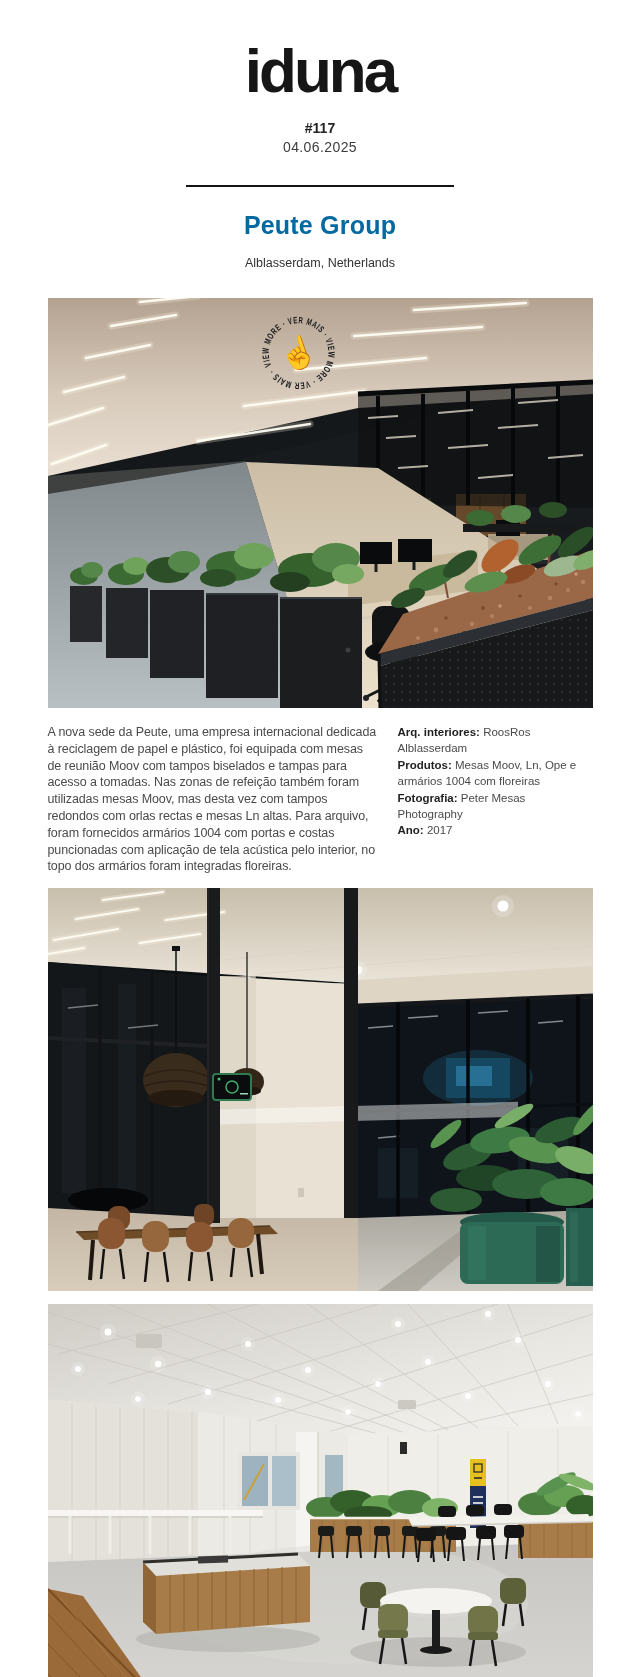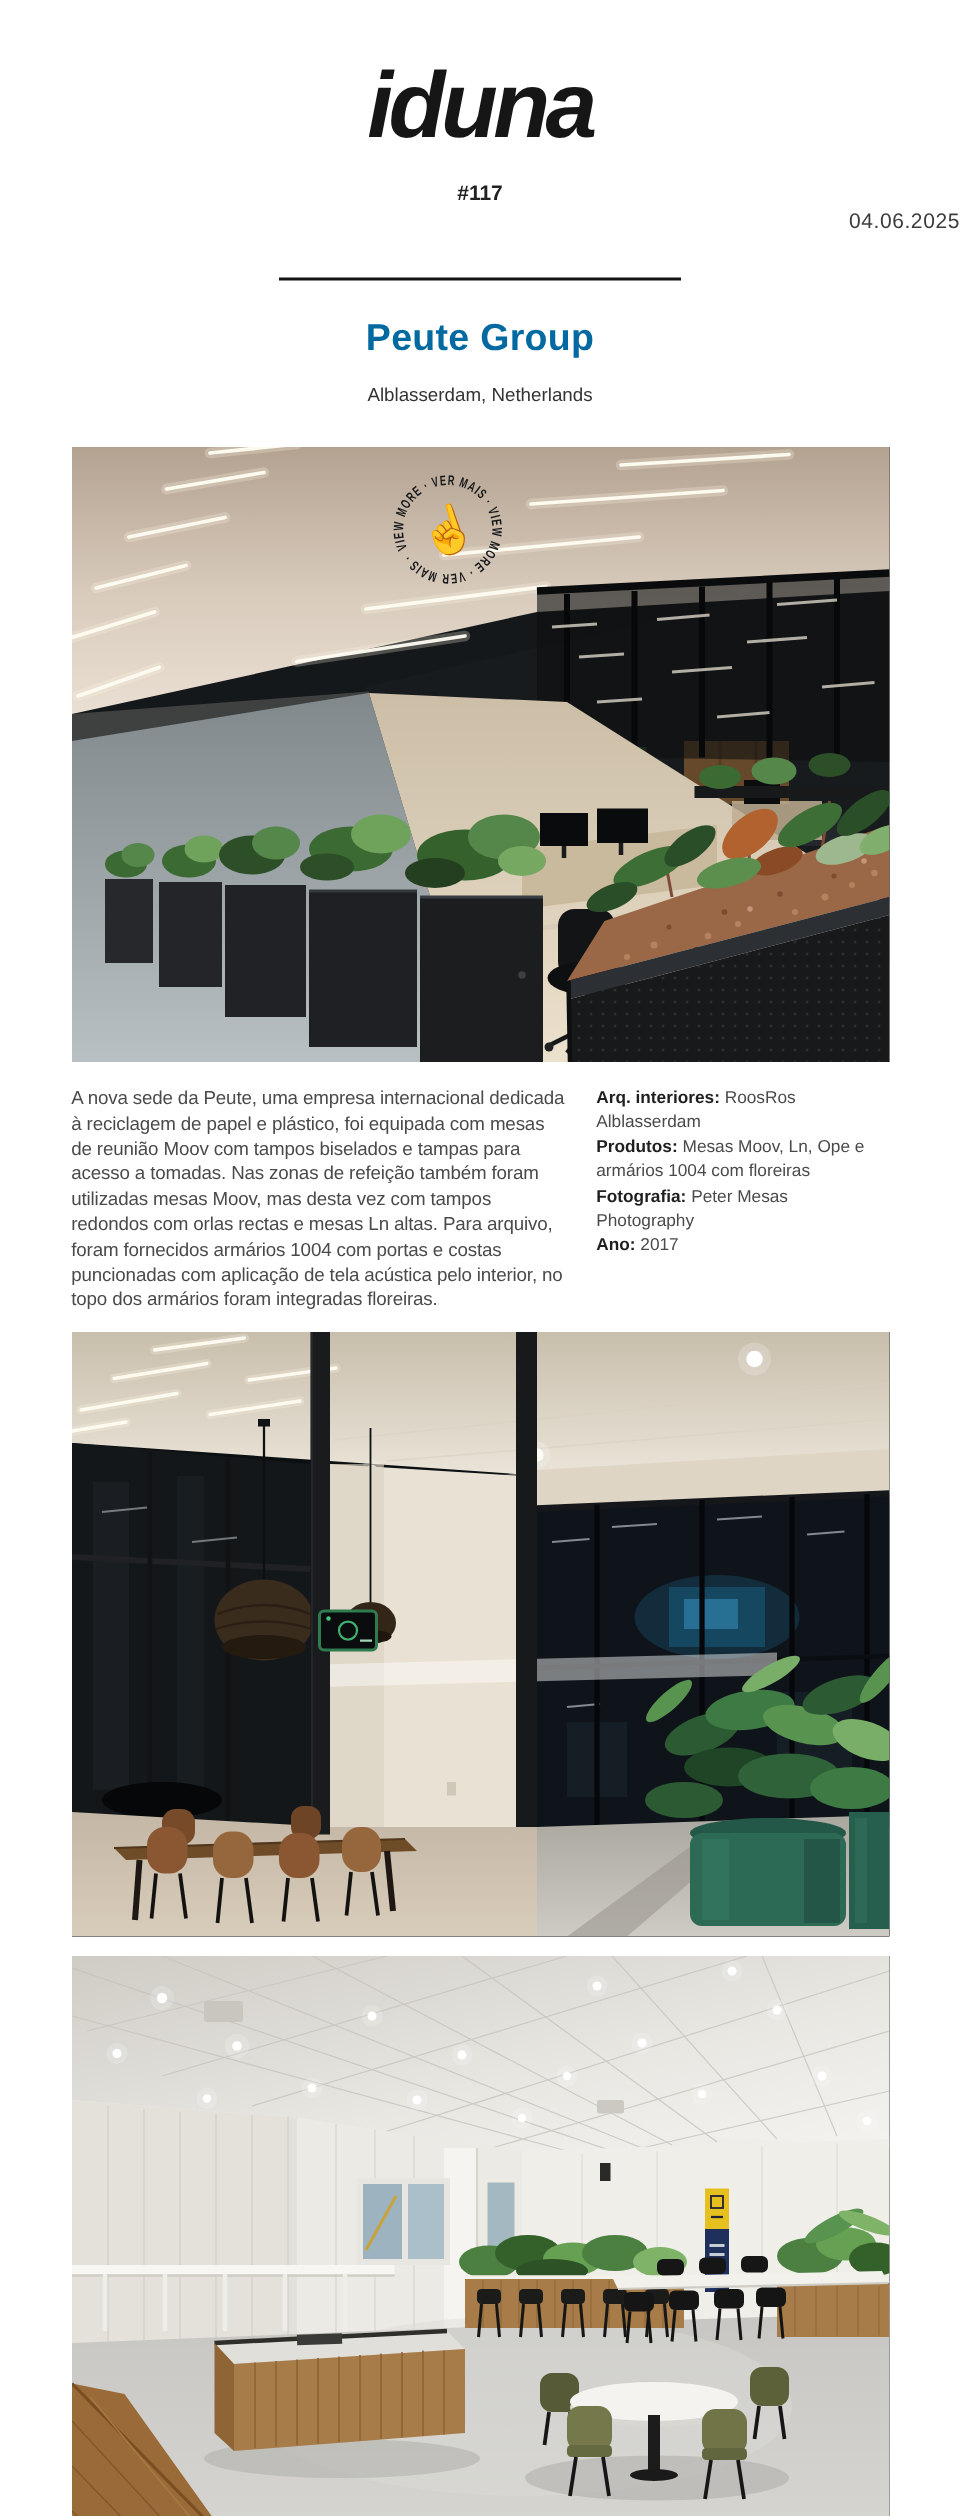--- a/index.html
+++ b/index.html
@@ -1,21 +1,21 @@
 <!DOCTYPE html>
 <html><head>
 <meta charset="utf-8">
 <style>
   html,body{margin:0;padding:0;background:#ffffff;}
   body{font-family:"Liberation Sans", sans-serif;color:#1a1a1a;}
   .page{width:640px;margin:0 auto;background:#fff;padding-bottom:17px;}
   .masthead{text-align:center;padding-top:40px;}
-  .logo{font-size:62px;font-weight:700;letter-spacing:-3px;color:#161616;line-height:1;display:inline-block;font-style:italic;}
+  .logo{font-size:62px;font-weight:700;letter-spacing:-3px;color:#161616;line-height:1;display:inline-block;}
   .issue-no{margin-top:18px;font-size:14px;font-weight:700;color:#222;}
-  .issue-date{margin-top:3px;font-size:14px;color:#3c3c3c;letter-spacing:.4px;text-align:right;}
+  .issue-date{margin-top:3px;font-size:14px;color:#3c3c3c;letter-spacing:.4px;}
   .divider{width:268px;border-top:2px solid #141414;margin:30px auto 0;}
   .project-title{margin-top:24px;font-size:25px;font-weight:700;color:#0369a1;letter-spacing:.2px;}
   .project-location{margin-top:16px;font-size:12.5px;color:#333;}
   .photo{position:relative;width:545px;margin:28px auto 0;overflow:hidden;background:#111;}
   .photo svg{display:block;width:100%;}
   .photo-1{height:410px;}
   .photo-2{height:403px;margin-top:13px;}
   .photo-3{height:397px;margin-top:13px;}
   .badge{position:absolute;top:14px;right:22px;width:82px;height:82px;}
   .badge text{fill:#16181a;}

